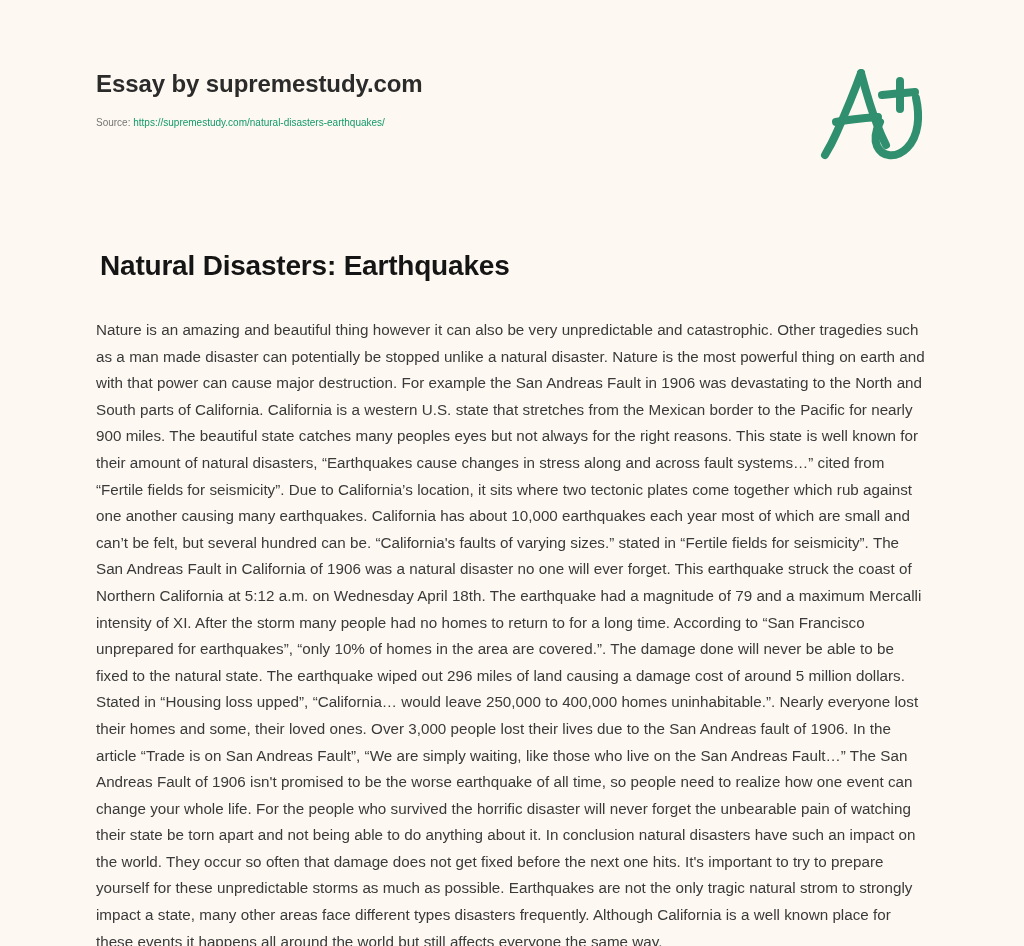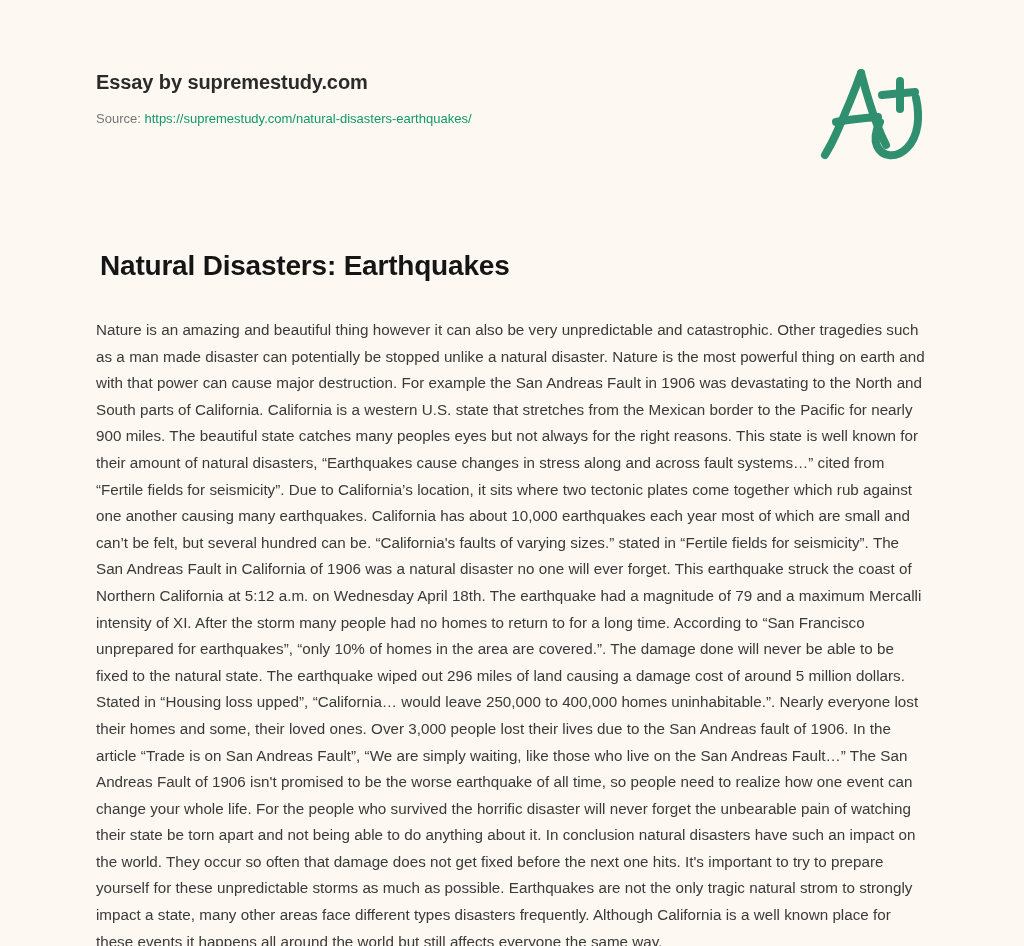--- a/index.html
+++ b/index.html
@@ -33,32 +33,32 @@
     height: 200px;
   }
 
   .header-left {
     position: absolute;
     left: 96px;
     top: 70px;
   }
 
   .brand-title {
-    font-size: 20px;
+    font-size: 24px;
     font-weight: bold;
     color: #2b2b2b;
     letter-spacing: -0.1px;
     line-height: 1.2;
     margin: 0;
     white-space: nowrap;
   }
 
   .source-line {
     margin-top: 17px;
-    font-size: 13px;
+    font-size: 10px;
     color: #6f6f6f;
     white-space: nowrap;
     line-height: 1.3;
   }
 
   .source-label {
     color: #757575;
   }
 
   .source-link {

